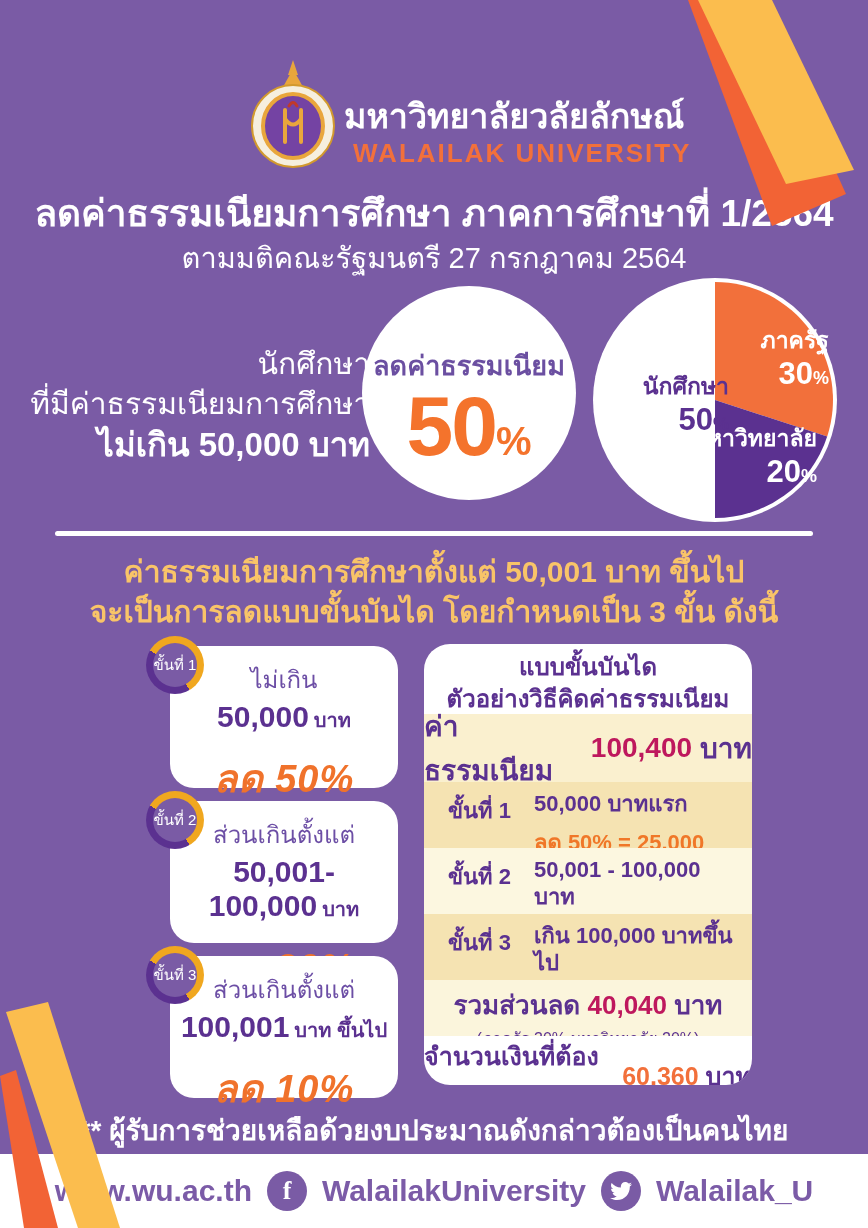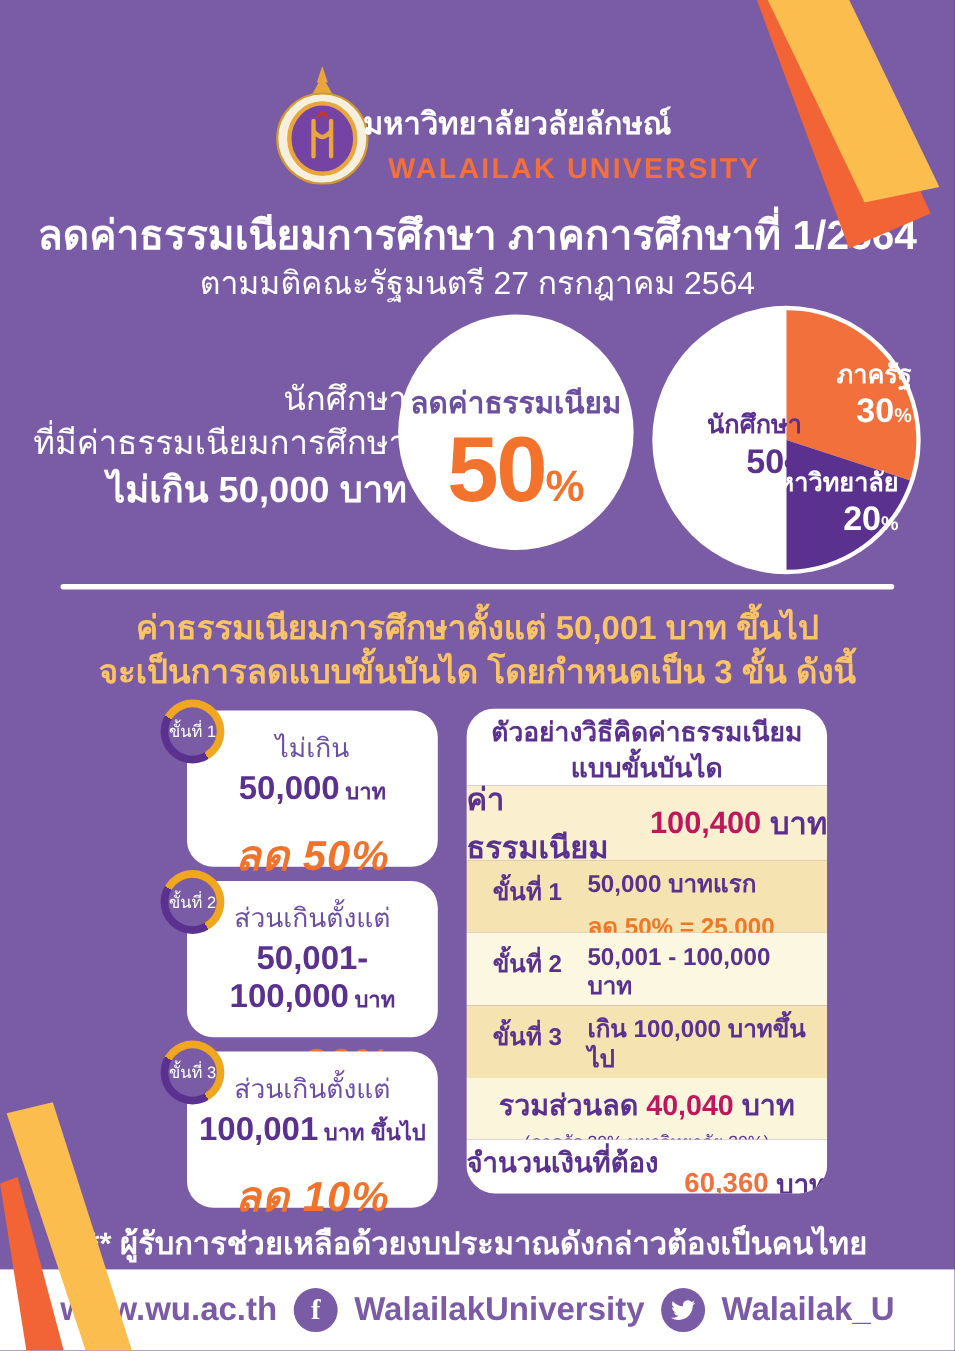--- a/index.html
+++ b/index.html
@@ -6,21 +6,21 @@
   body { background:#444; font-family:"Liberation Sans", sans-serif; }
   .page { position:relative; width:868px; height:1228px; margin:0 auto;
           background:#7A5BA5; overflow:hidden; }
   .abs { position:absolute; }
 
   
   .decor { position:absolute; inset:0; width:868px; height:1228px; z-index:6; pointer-events:none; }
 
   
   .crest { left:250px; top:58px; width:86px; height:110px; z-index:2; }
-  .uni-th { left:330px; top:96px; font-size:28px; font-weight:600; color:#fff; z-index:2; line-height:1.2; }
+  .uni-th { left:344px; top:96px; font-size:34px; font-weight:600; color:#fff; z-index:2; line-height:1.2; }
   .uni-en { left:353px; top:138px; font-size:26px; font-weight:700; color:#F2703B; letter-spacing:2px; z-index:2; }
 
   .title1 { left:0; top:190px; width:100%; text-align:center; color:#fff;
             font-size:37px; font-weight:600; z-index:2; line-height:1.3; }
   .title2 { left:0; top:240px; width:100%; text-align:center; color:#fff;
             font-size:29px; font-weight:400; z-index:2; line-height:1.3; }
 
   
   .elig { left:20px; top:344px; width:350px; text-align:right; color:#fff; z-index:2; }
   .elig .l1, .elig .l2 { font-size:30px; line-height:1.32; }
@@ -171,22 +171,22 @@
     <div class="badge">
         <div class="badge-in">ขั้นที่ 3</div>
       </div>
     <div class="ln1">ส่วนเกินตั้งแต่</div>
     <div class="amt"><span>100,001</span><span class="sfx">บาท ขึ้นไป</span></div>
     <div class="disc">ลด 10%</div>
   </div>
 
   <div class="panel">
     <div class="p-head">
+      <div>แบบขั้นบันได</div>
       <div>ตัวอย่างวิธีคิดค่าธรรมเนียม</div>
-      <div>แบบขั้นบันได</div>
     </div>
     <div class="p-fee">
       <span>ค่าธรรมเนียม</span>
       <span class="num">100,400</span>
       <span>บาท</span>
     </div>
     <div class="ex-row row-a">
       <div class="ex-step">ขั้นที่ 1</div>
       <div class="ex-lines">
         <div class="ex-range">50,000 บาทแรก</div>

